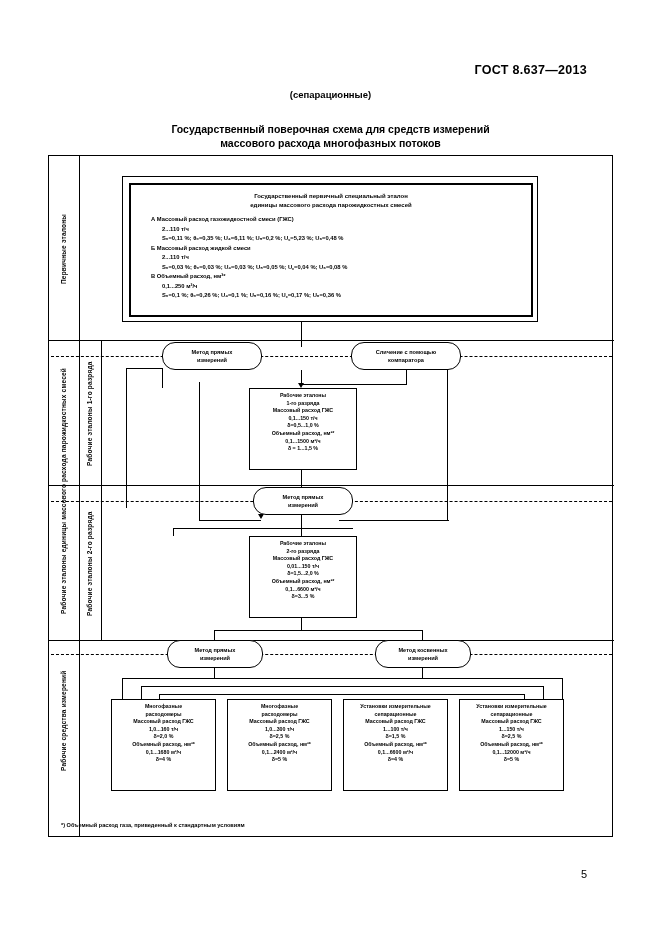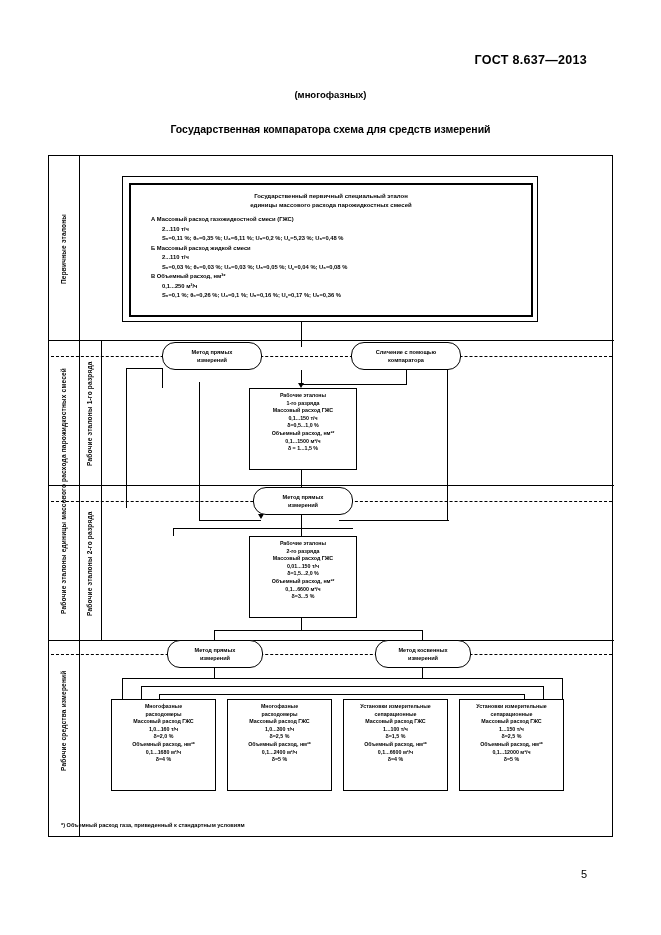--- a/index.html
+++ b/index.html
@@ -12,21 +12,21 @@
     height: 935px;
     position: relative;
     font-family: "Liberation Sans", sans-serif;
     color: #000000;
     overflow: hidden;
   }
 
   
   .gost-header {
     position: absolute;
-    top: 53px;
+    top: 63px;
     right: 74px;
     font-size: 12.5px;
     font-weight: bold;
     letter-spacing: 0.3px;
     text-align: center;
   }
   .page-number {
     position: absolute;
     bottom: 55px;
     right: 74px;
@@ -198,25 +198,26 @@
     padding-left: 4px;
   }
 </style>
 </head>
 <body>
 
 <div class="gost-header">ГОСТ 8.637—2013</div>
 <div class="page-number">5</div>
 
 <div class="appendix-title">
-  <div>(многофазных)</div>
+  <div>(сепарационные)</div>
 </div>
 
 <div class="scheme-title">
-  <div>Государственная компаратора схема для средств измерений</div>
+  <div>Государственный поверочная схема для средств измерений</div>
+  <div>массового расхода многофазных потоков</div>
 </div>
 
 <div class="scheme-frame">
 
   <div class="band band-1"></div>
   <div class="band band-2"></div>
   <div class="band band-3"></div>
   <div class="band band-4"></div>
 
   <div class="vrule" style="left:30px; height:680px;"></div>

